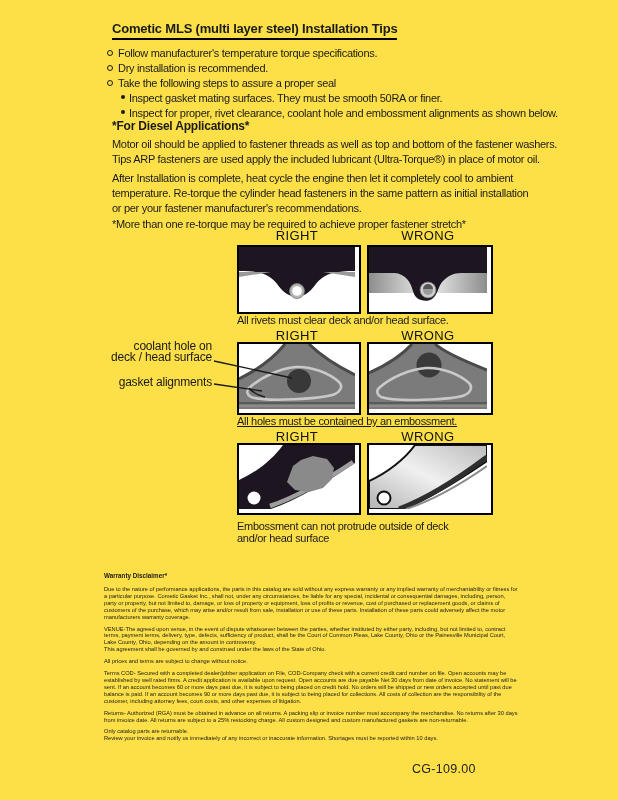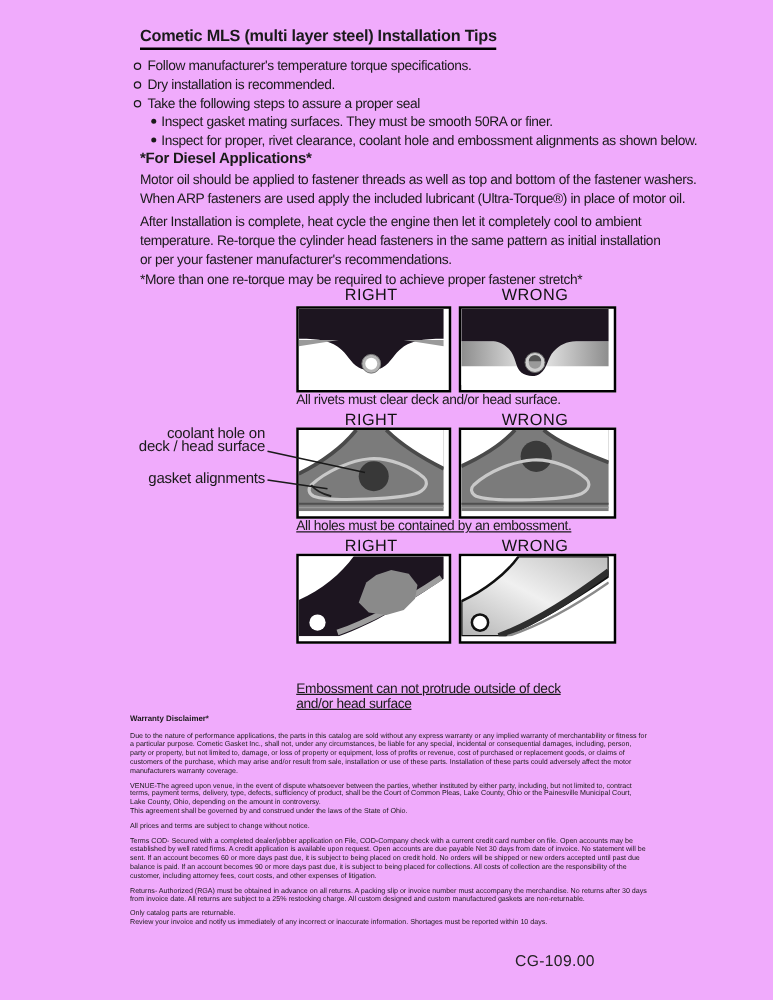--- a/index.html
+++ b/index.html
@@ -1,16 +1,16 @@
 <!DOCTYPE html>
 <html><head>
 <meta charset="utf-8">
 <style>
   html,body{margin:0;padding:0;background:#ffffff;}
-  .page{position:relative;width:618px;height:800px;background:#f0abfc;overflow:hidden;
+  .page{position:relative;width:618px;height:800px;background:#fde047;overflow:hidden;
         font-family:"Liberation Sans",sans-serif;color:#1a1a1a;}
   .abs{position:absolute;}
 
   .title{left:112px;top:21px;font-size:13px;font-weight:bold;letter-spacing:-0.2px;
          border-bottom:2px solid #000;padding-bottom:2px;}
 
   .bullet{display:flex;align-items:flex-start;font-size:11px;letter-spacing:-0.3px;line-height:13px;}
   .marker-ring{width:4px;height:4px;border:1px solid #1a1a1a;border-radius:50%;
                margin:3px 5px 0 0;flex:none;}
   .marker-dot{width:4px;height:4px;background:#1a1a1a;border-radius:50%;
@@ -57,21 +57,21 @@
     <span class="marker-dot"></span>
     <span>Inspect gasket mating surfaces.  They must be smooth 50RA or finer.</span>
   </div>
   <div class="abs bullet" style="left:121px;top:107px;">
     <span class="marker-dot"></span>
     <span>Inspect for proper, rivet clearance, coolant hole and embossment alignments as shown below.</span>
   </div>
 
   <div class="abs heading" style="left:112px;top:119px;">*For Diesel Applications*</div>
   <div class="abs para" style="left:112px;top:137px;">Motor oil should be applied to fastener threads as well as top and bottom of the fastener washers.
-When ARP fasteners are used apply the included lubricant (Ultra-Torque®) in place of motor oil.</div>
+Tips ARP fasteners are used apply the included lubricant (Ultra-Torque®) in place of motor oil.</div>
   <div class="abs para" style="left:112px;top:171px;">After Installation is complete, heat cycle the engine then let it completely cool to ambient
 temperature. Re-torque the cylinder head fasteners in the same pattern as initial installation
 or per your fastener manufacturer's recommendations.</div>
   <div class="abs para" style="left:112px;top:217px;">*More than one re-torque may be required to achieve proper fastener stretch*</div>
 
   <div class="abs fig-label" style="left:237px;top:228px;">RIGHT</div>
   <div class="abs fig-label" style="left:367px;top:228px;width:122px;">WRONG</div>
 
   <div class="abs fig-box" style="left:237px;top:245px;width:120px;height:65px;">
     <svg width="116" height="61" viewBox="0 0 116 61">
@@ -160,21 +160,21 @@
           <stop offset="1" stop-color="#bcbcbc"></stop>
         </linearGradient>
       </defs>
       <rect x="0" y="0" width="118" height="64" fill="#ffffff"></rect>
       <path d="M46,0 H118 V16 C90,35 60,54 34,64 L0,64 L0,36 C18,28 36,14 46,0 Z" fill="url(#gw2)" stroke="#111111" stroke-width="2"></path>
       <path d="M30,64 C60,53 90,33 118,12" fill="none" stroke="#2e2e2e" stroke-width="5"></path>
       <path d="M37,64 C65,55 95,37 118,21" fill="none" stroke="#8a8a8a" stroke-width="2"></path>
       <circle cx="15" cy="53" r="6.5" fill="#ffffff" stroke="#111111" stroke-width="2"></circle>
     </svg>
   </div>
-  <div class="abs fig-caption" style="left:237px;top:545px;text-decoration:underline;">Embossment can not protrude outside of deck
+  <div class="abs fig-caption" style="left:237px;top:520px;">Embossment can not protrude outside of deck
 and/or head surface</div>
 
   <svg class="abs leader-overlay" width="618" height="800" viewBox="0 0 618 800">
     <line x1="214" y1="361" x2="292" y2="378" stroke="#1a1a1a" stroke-width="1.3"></line>
     <line x1="214" y1="384" x2="262" y2="391" stroke="#1a1a1a" stroke-width="1.3"></line>
   </svg>
 
   <div class="abs disclaimer">
     <div class="disclaimer-heading">Warranty Disclaimer*</div>
     <p>Due to the nature of performance applications, the parts in this catalog are sold without any express warranty or any implied warranty of merchantability or fitness for a particular purpose.  Cometic Gasket Inc., shall not, under any circumstances, be liable for any special, incidental or consequential damages, including, person, party or property, but not limited to, damage, or loss of property or equipment, loss of profits or revenue, cost of purchased or replacement goods, or claims of customers of the purchase, which may arise and/or result from sale, installation or use of these parts.  Installation of these parts could adversely affect the motor manufacturers warranty coverage.</p>

